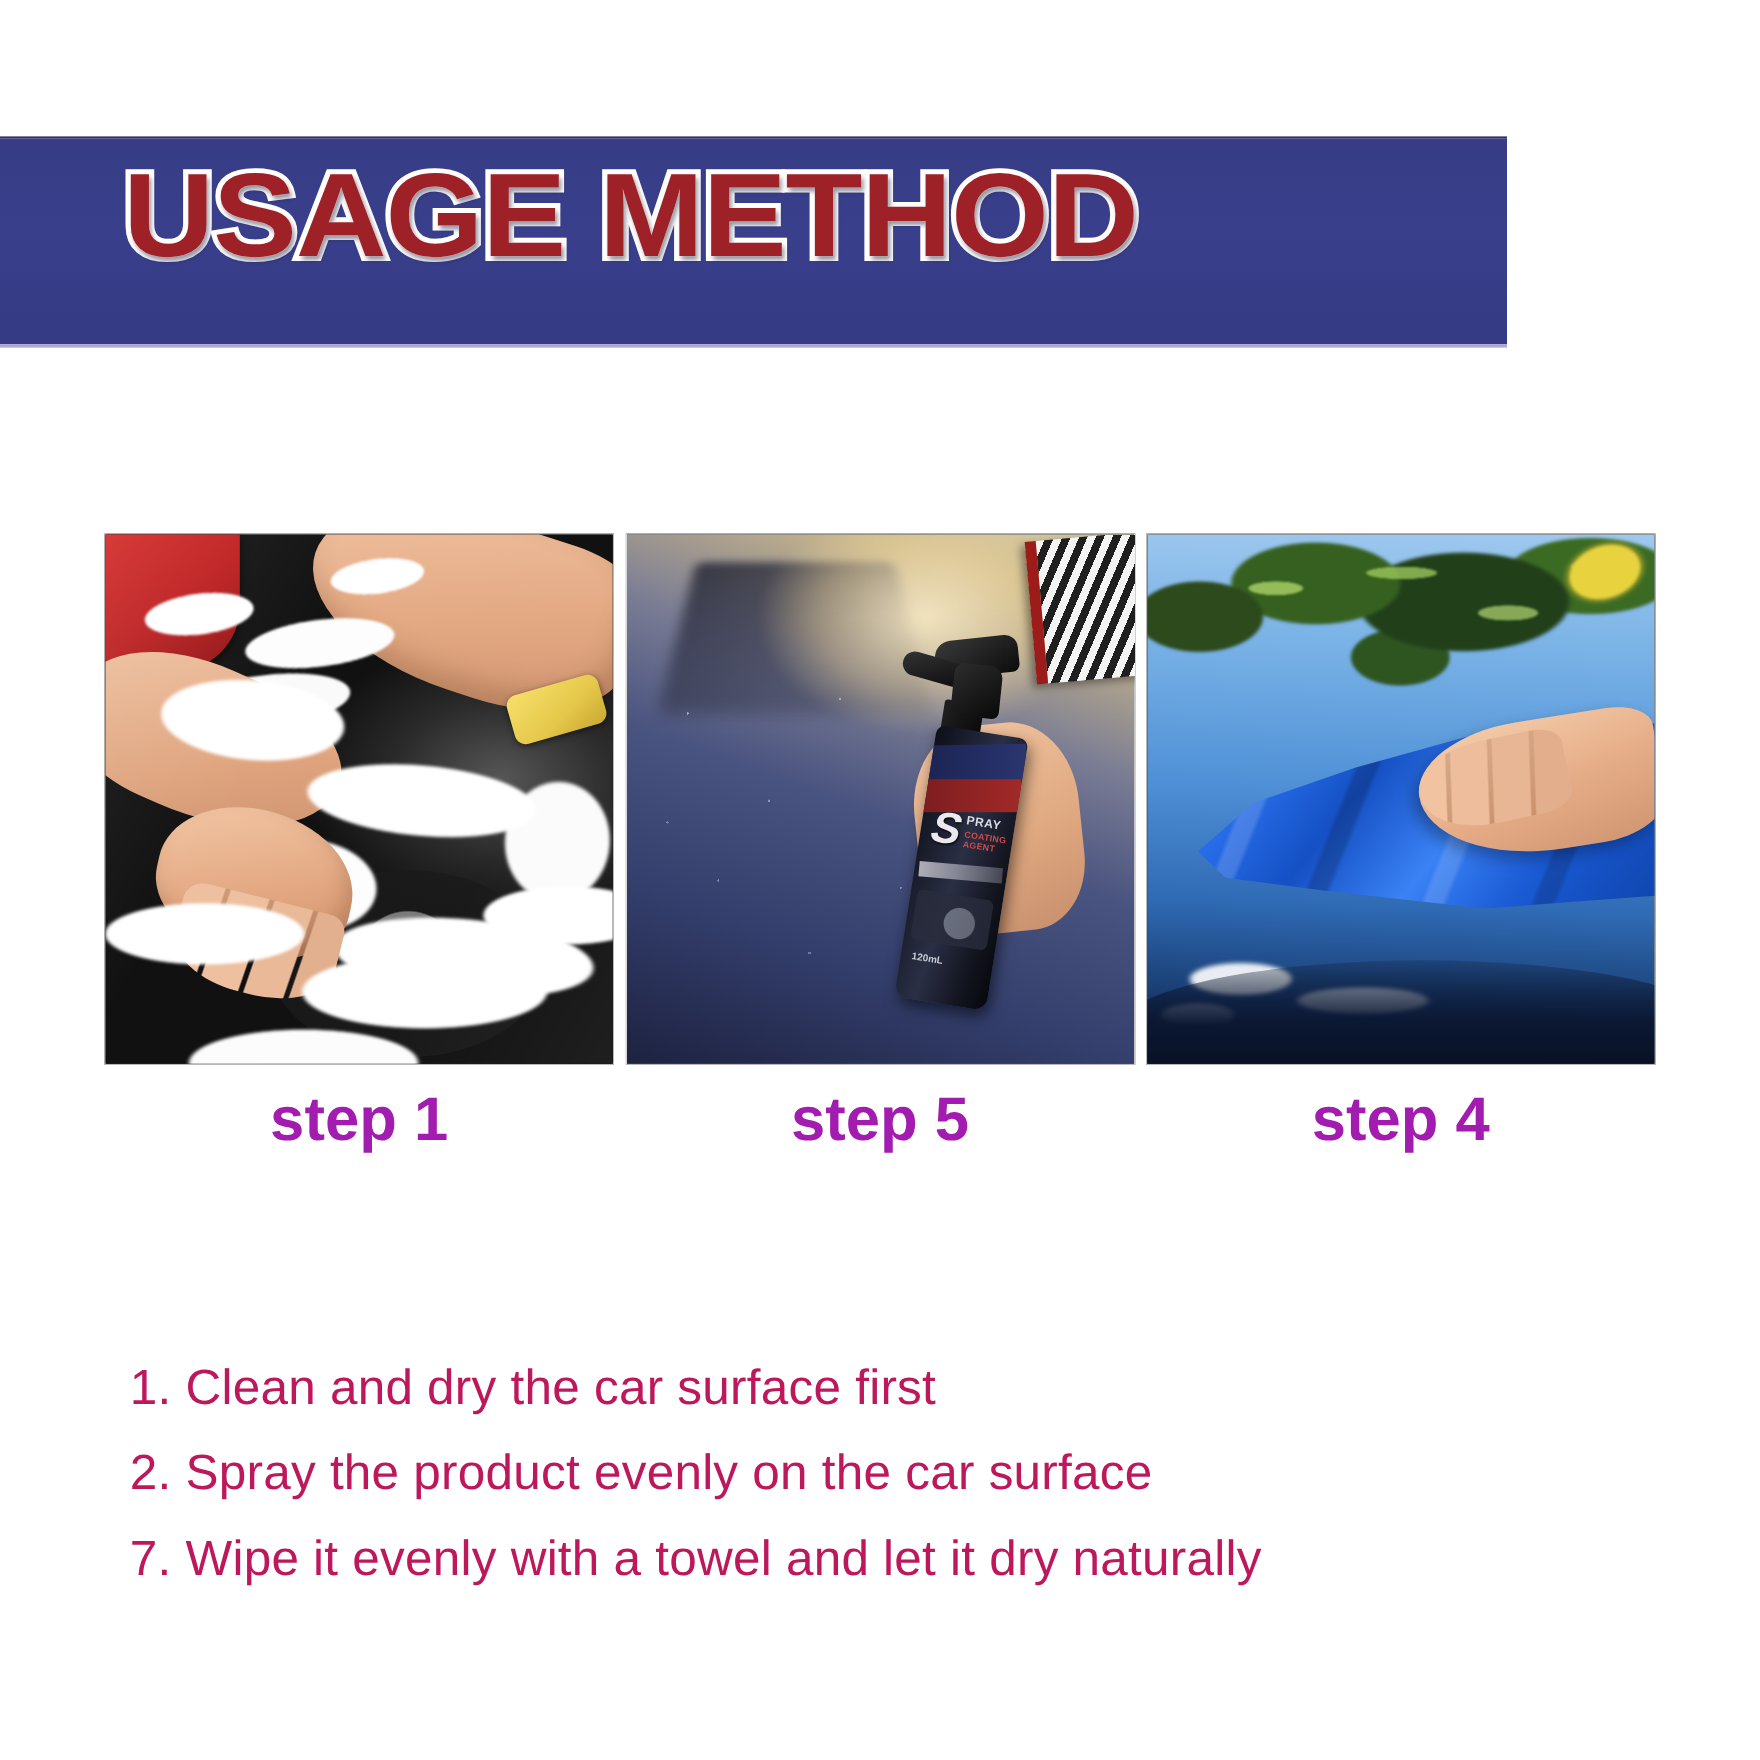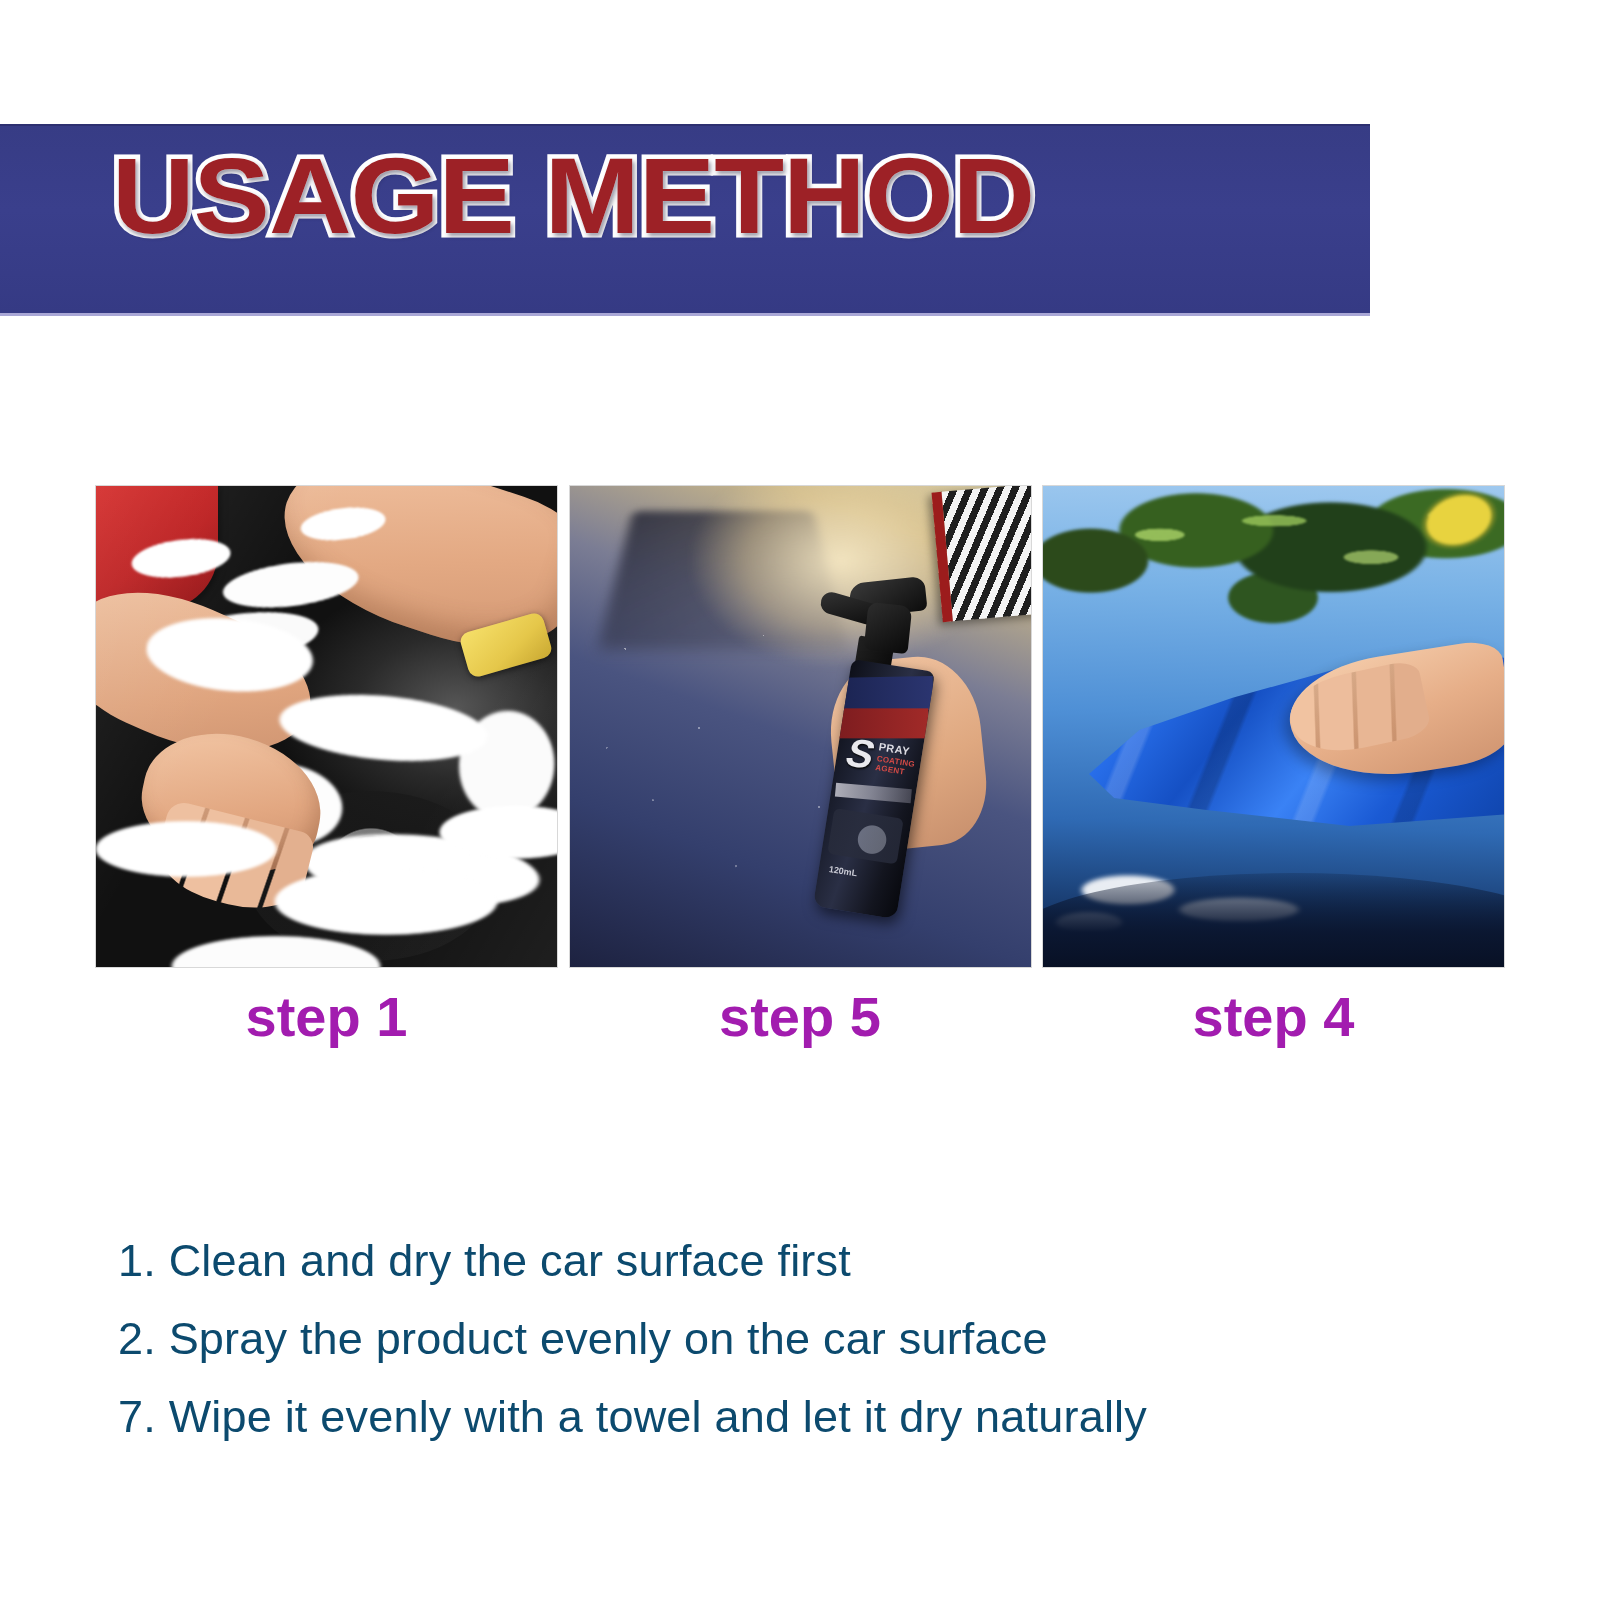--- a/index.html
+++ b/index.html
@@ -414,21 +414,21 @@
   
   .instructions {
     position: absolute;
     left: 118px;
     top: 1238px;
     width: 1360px;
   }
   .instruction {
     font-family: "Liberation Sans Narrow", "Liberation Sans", sans-serif;
     font-size: 45px;
-    color: #0c4a6e;
+    color: #be185d;
     line-height: 1;
     margin-bottom: 33px;
     white-space: nowrap;
     letter-spacing: 0.2px;
   }
 </style>
 </head>
 <body>
 
 <div class="banner">

